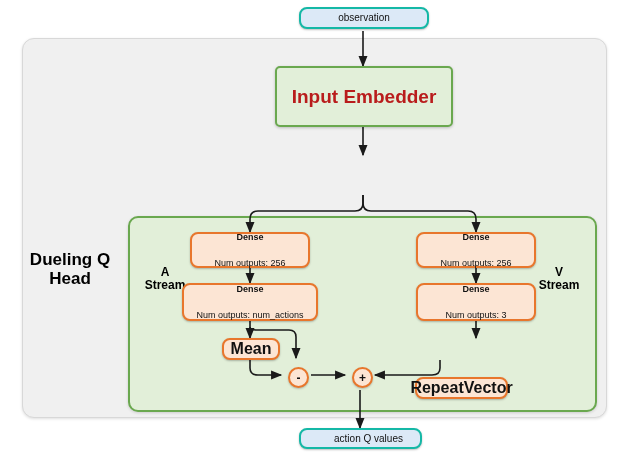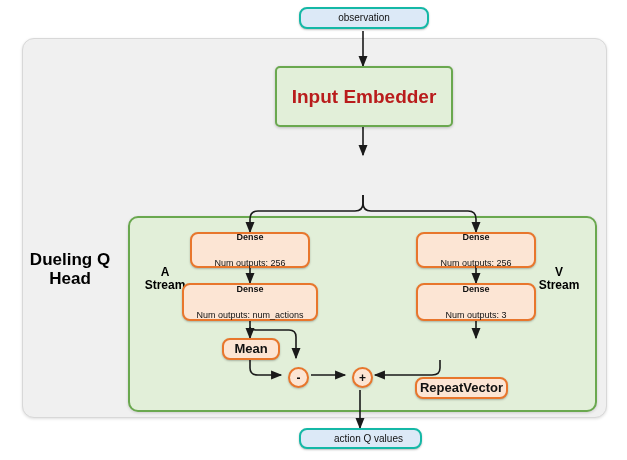--- a/index.html
+++ b/index.html
@@ -46,21 +46,21 @@
   
   .orange-box {
     background: #fce5d4;
     border: 2px solid #e8762c;
     border-radius: 8px;
     color: #111111;
     box-shadow: 0 1px 2px rgba(0,0,0,0.25);
   }
   .orange-box .t1 { font-size: 9px; font-weight: bold; }
   .orange-box .t2 { font-size: 9px; font-weight: normal; margin-top: 15px;}
-  .orange-box .single { font-size: 13px; font-weight: bold; }
+  .orange-box .single { font-size: 16px; font-weight: bold; }
   
   .panel-gray {
     position: absolute;
     background: #f0f0f0;
     border: 1px solid #d8d8d8;
     border-radius: 12px;
     box-shadow: 0 1px 3px rgba(0,0,0,0.13);
   }
   
   .panel-green {

